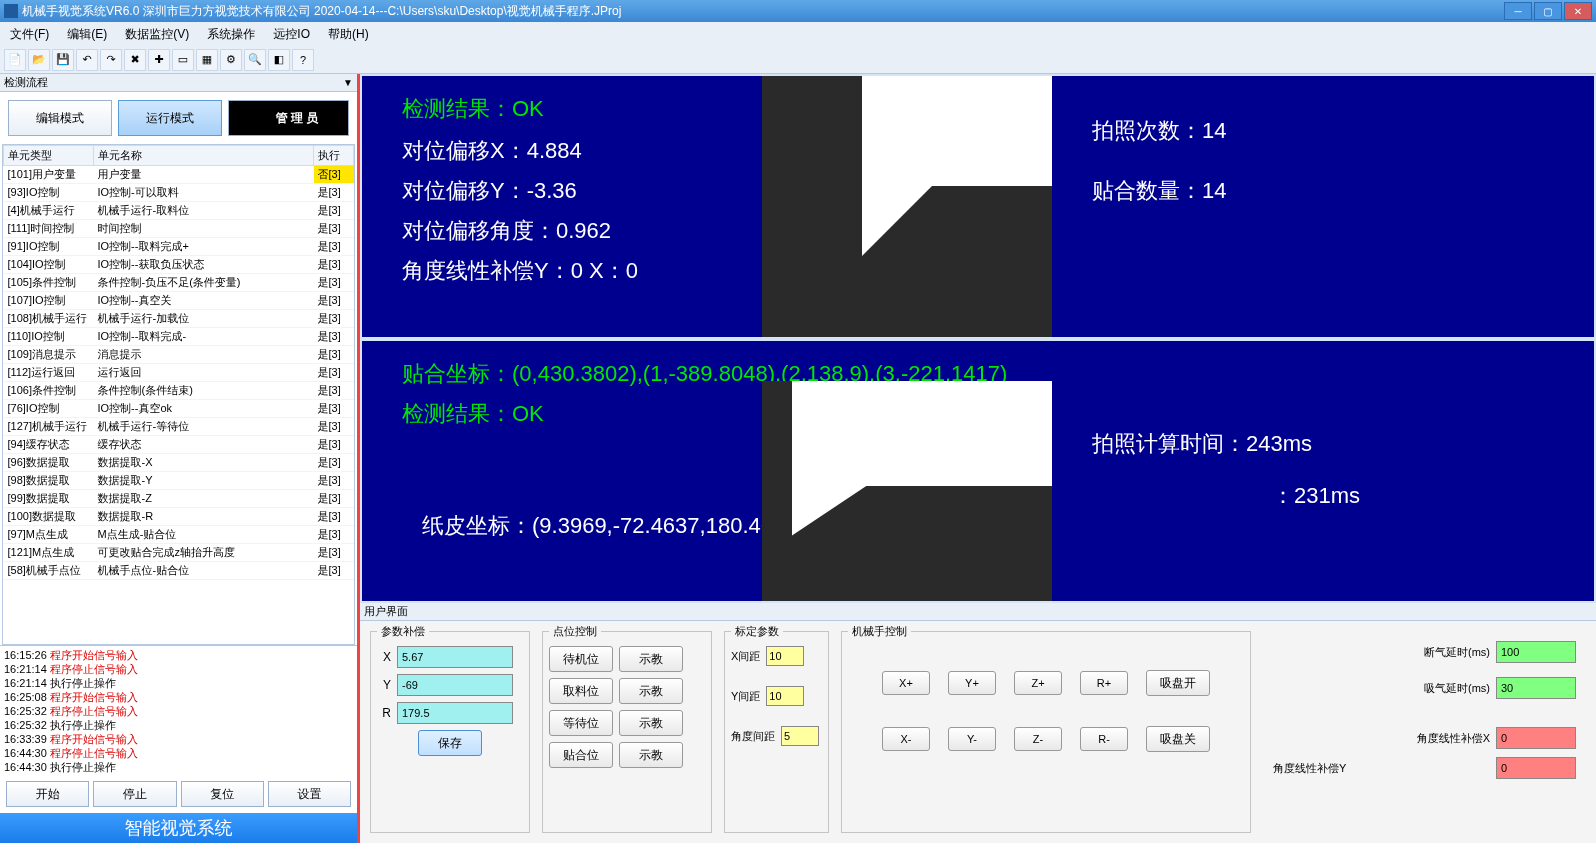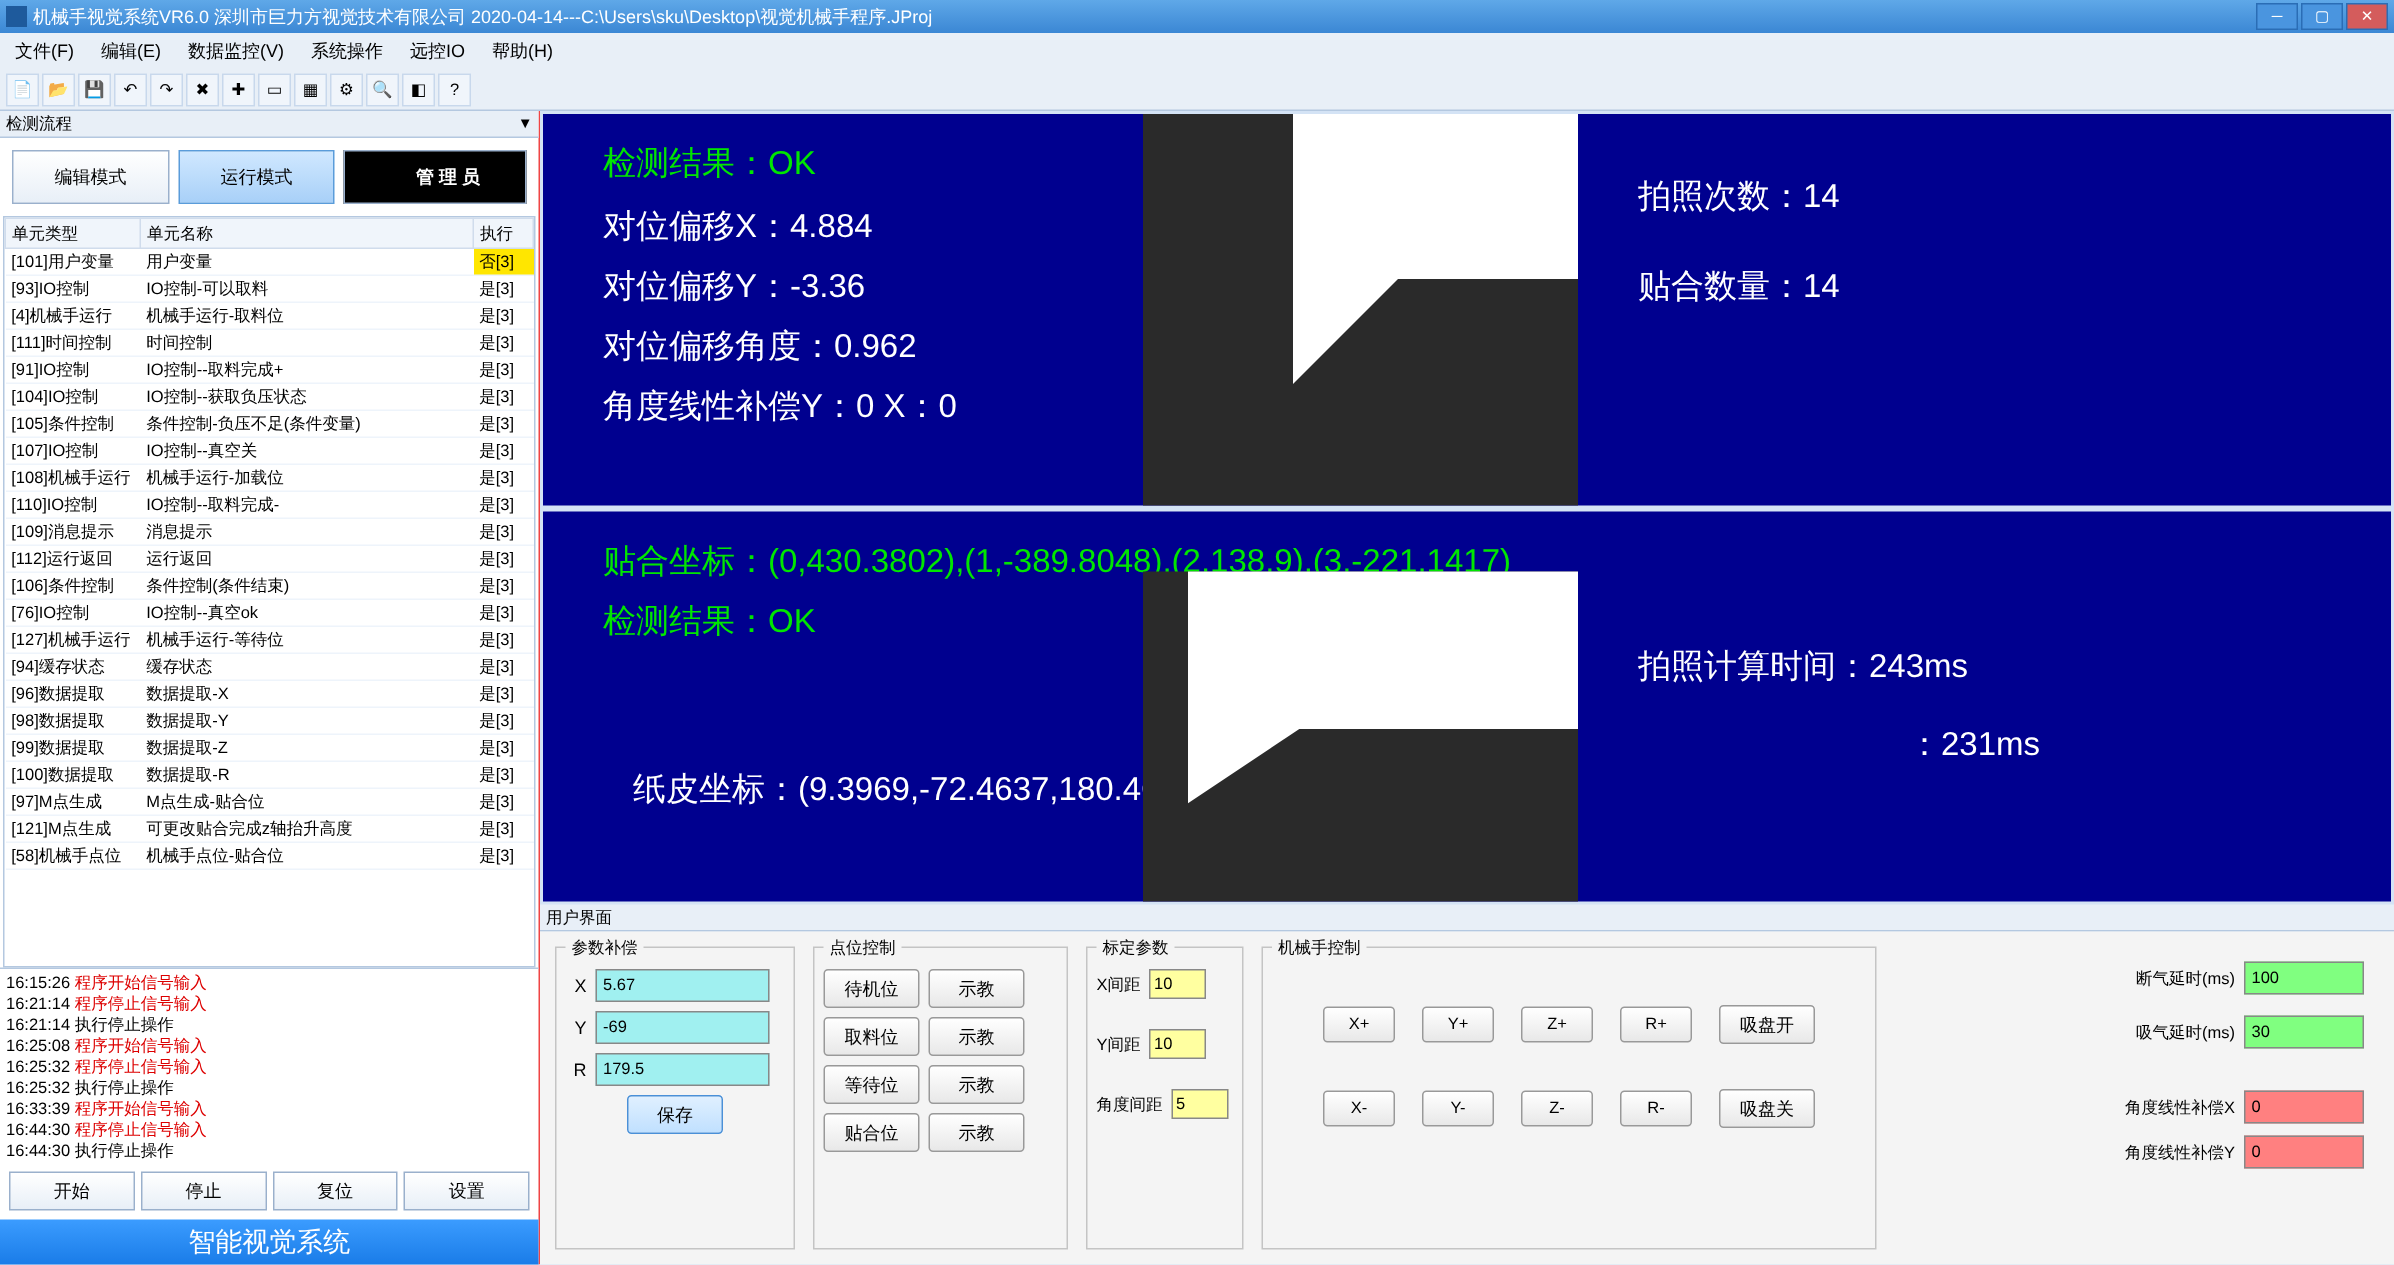--- a/index.html
+++ b/index.html
@@ -7,21 +7,21 @@
 .titlebar{height:22px;background:linear-gradient(#5fa8e8,#3b87d4);color:#fff;font-size:12px;display:flex;align-items:center;padding:0 4px;}
 .titlebar .icon{width:14px;height:14px;background:#1e5a9c;margin-right:4px;}
 .winbtns{margin-left:auto;display:flex;}
 .winbtn{width:28px;height:18px;background:#4a95df;margin-left:2px;border:1px solid #2a6db5;color:#fff;font-size:10px;display:flex;align-items:center;justify-content:center;}
 .winbtn.close{background:#d45c5c;}
 .menubar{height:24px;background:#e8eff7;font-size:12px;display:flex;align-items:center;padding:0 4px;gap:6px;}
 .menubar span{padding:2px 6px;}
 .toolbar{height:28px;background:#e8eff7;display:flex;align-items:center;padding:0 4px;gap:2px;border-bottom:1px solid #b4c8e0;}
 .tbtn{width:22px;height:22px;border:1px solid #c8d8ec;background:#f0f5fb;font-size:11px;display:flex;align-items:center;justify-content:center;}
 .body{display:flex;height:calc(100vh - 74px);}
-.left{width:360px;display:flex;flex-direction:column;background:#fff;border-right:1px solid #ef4444;}
+.left{width:360px;display:flex;flex-direction:column;background:#fff;border-right:3px solid #ef4444;}
 .panelhead{height:18px;background:#e8eff7;font-size:11px;padding:0 4px;display:flex;align-items:center;border-bottom:1px solid #b4c8e0;}
 .panelhead .arrow{margin-left:auto;font-size:10px;}
 .modebar{padding:8px;display:flex;gap:6px;}
 .modebtn{flex:1;height:36px;border:1px solid #9ab0cc;background:linear-gradient(#fff,#e8eff7);font-size:12px;}
 .modebtn.active{background:linear-gradient(#d0e8ff,#a8d0f8);border-color:#5a9cda;}
 .modebtn.admin{background:#000;color:#fff;font-weight:bold;padding-left:17px;}
 .tablewrap{flex:1;overflow:auto;border:1px solid #b4c8e0;margin:0 2px;}
 table{width:100%;font-size:11px;border-collapse:collapse;}
 th{background:#f0f5fb;border:1px solid #d0dcec;text-align:left;padding:2px 4px;font-weight:normal;}
 td{border-bottom:1px solid #eef4fb;padding:1px 4px;}
@@ -364,21 +364,21 @@
               <input class="greeninp" value="100" style="">
             </div>
           <div class="row" style="justify-content:flex-end;margin-top:14px">
               <span class="lbl">吸气延时(ms)</span>
               <input class="greeninp" value="30" style="">
             </div>
           <div class="row" style="justify-content:flex-end;margin-top:28px">
               <span class="lbl">角度线性补偿X</span>
               <input class="redinp" value="0" style="">
             </div>
-          <div class="row" style="justify-content:flex-end;margin-top:8px">
+          <div class="row" style="justify-content:space-between;margin-top:8px">
               <span class="lbl">角度线性补偿Y</span>
               <input class="redinp" value="0" style="">
             </div>
         </div>
 
       </div>
     </div>
   </div>
 </div>
 

